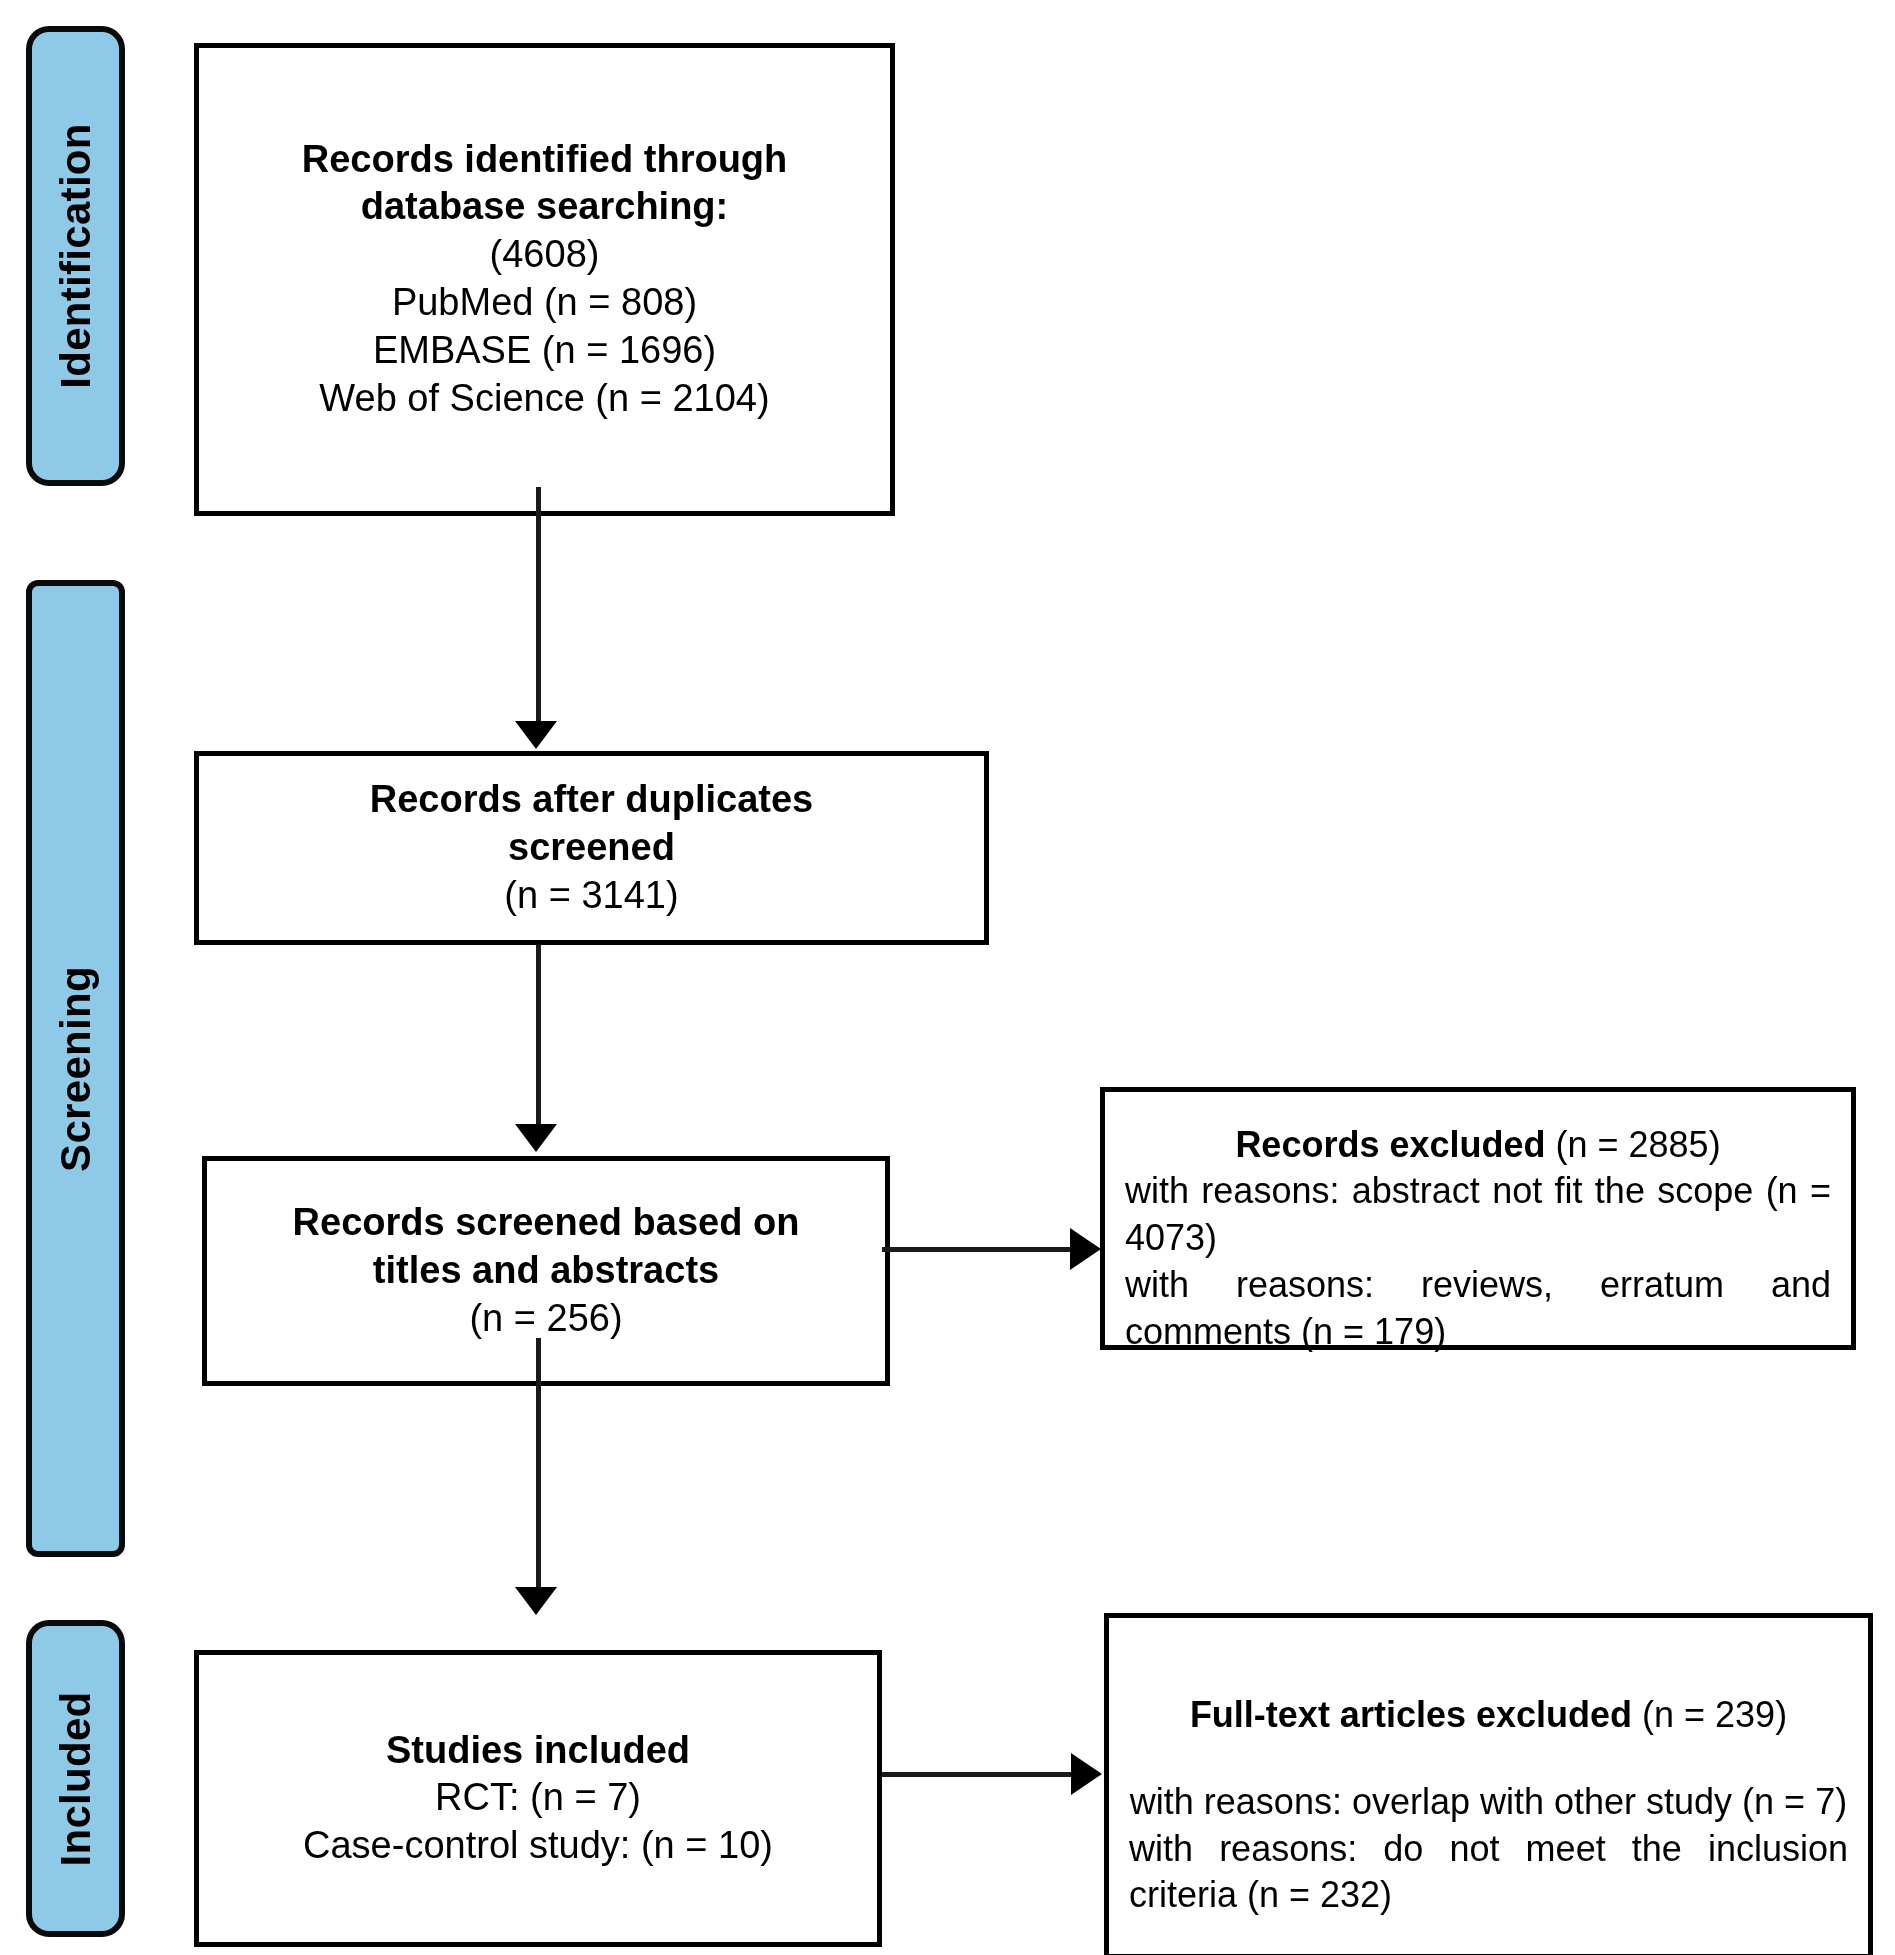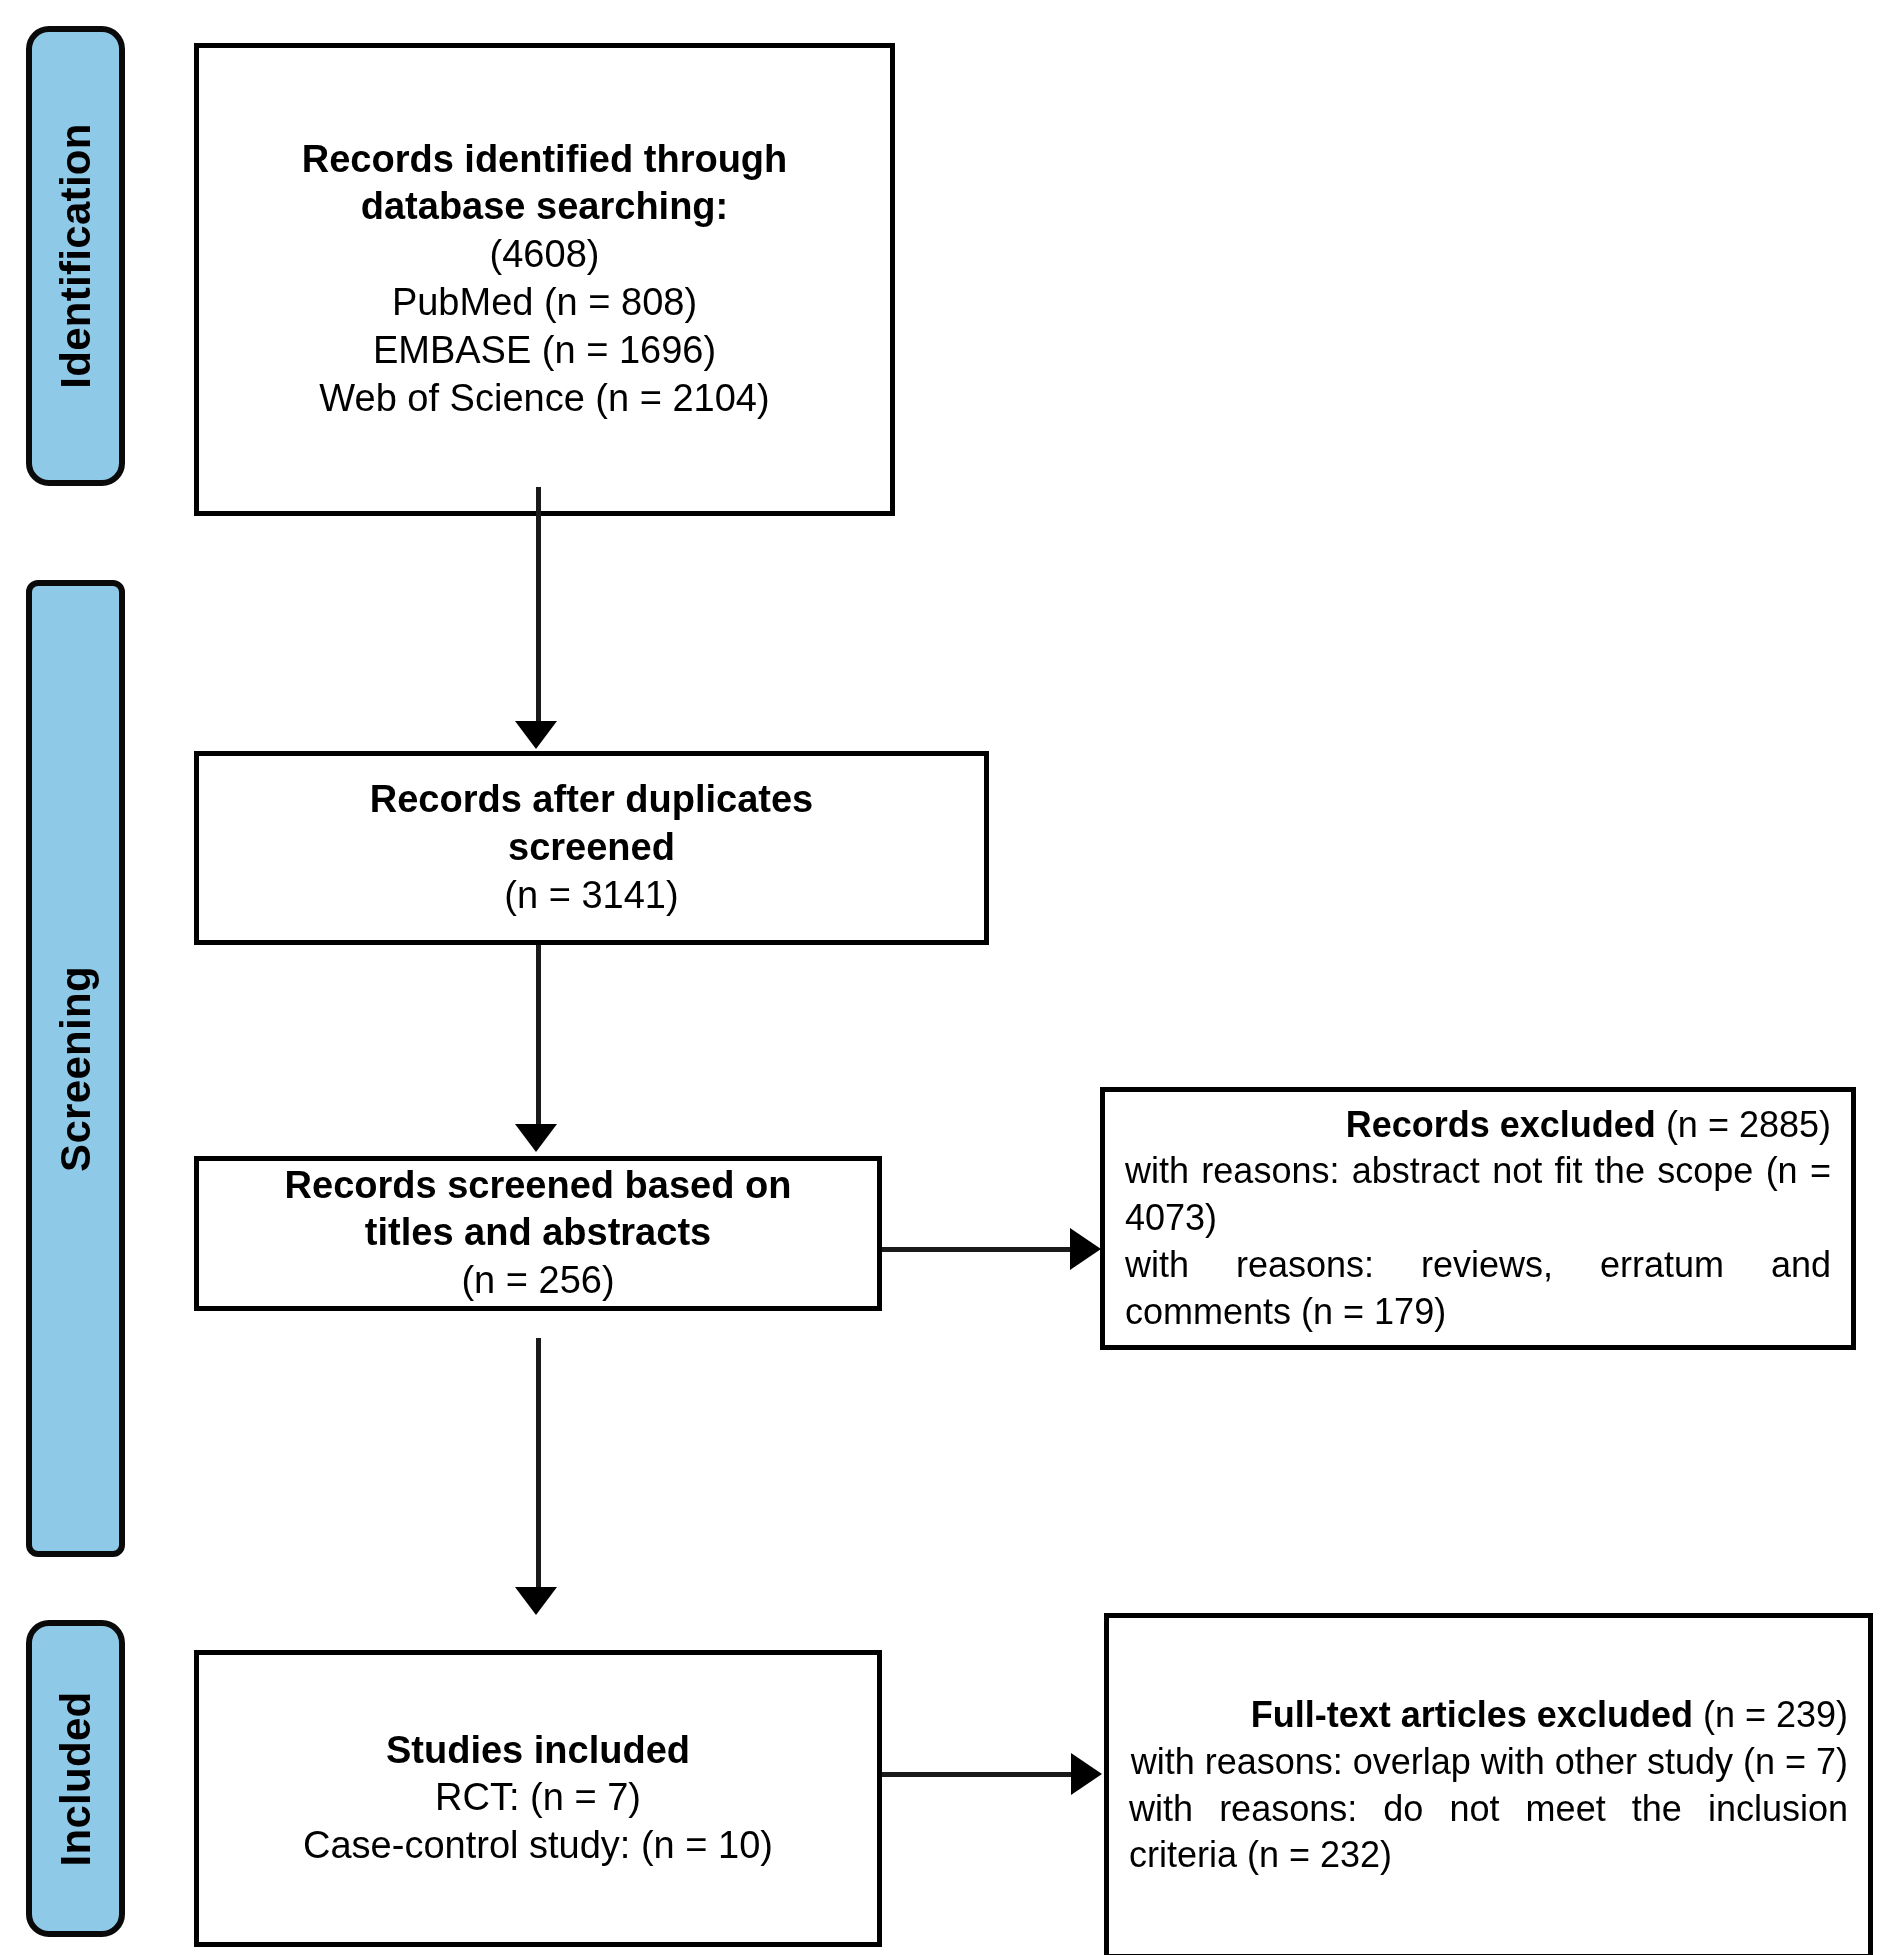--- a/index.html
+++ b/index.html
@@ -70,27 +70,27 @@
 
   
   .side-box .box-inner { text-align: left; padding: 0 20px; }
   .para {
     font-size: 36px;
     line-height: 1.30;
     text-align: justify;
     text-justify: inter-word;
     margin: 0;
   }
-  .para.nojust { text-align: right; }
+  .para.nojust { text-align: center; margin-top: 40px; }
   .para b { font-weight: bold; }
 
   
   #box-identified { left: 194px; top: 43px;   width: 701px; height: 473px; }
   #box-duplicates { left: 194px; top: 751px; width: 795px; height: 194px; }
-  #box-screened   { left: 194px; top: 1156px; width: 688px; height: 155px; text-decoration: underline; }
+  #box-screened   { left: 202px; top: 1156px; width: 688px; height: 230px; text-decoration: underline; }
   #box-included   { left: 194px; top: 1650px; width: 688px; height: 297px; }
   #box-records-excluded { left: 1100px; top: 1087px; width: 756px; height: 263px; }
   #box-fulltext-excluded { left: 1104px; top: 1613px; width: 769px; height: 346px; }
 
   
   .v-conn {
     position: absolute;
     width: 4.7px;
     background: #1a1a1a;
   }

